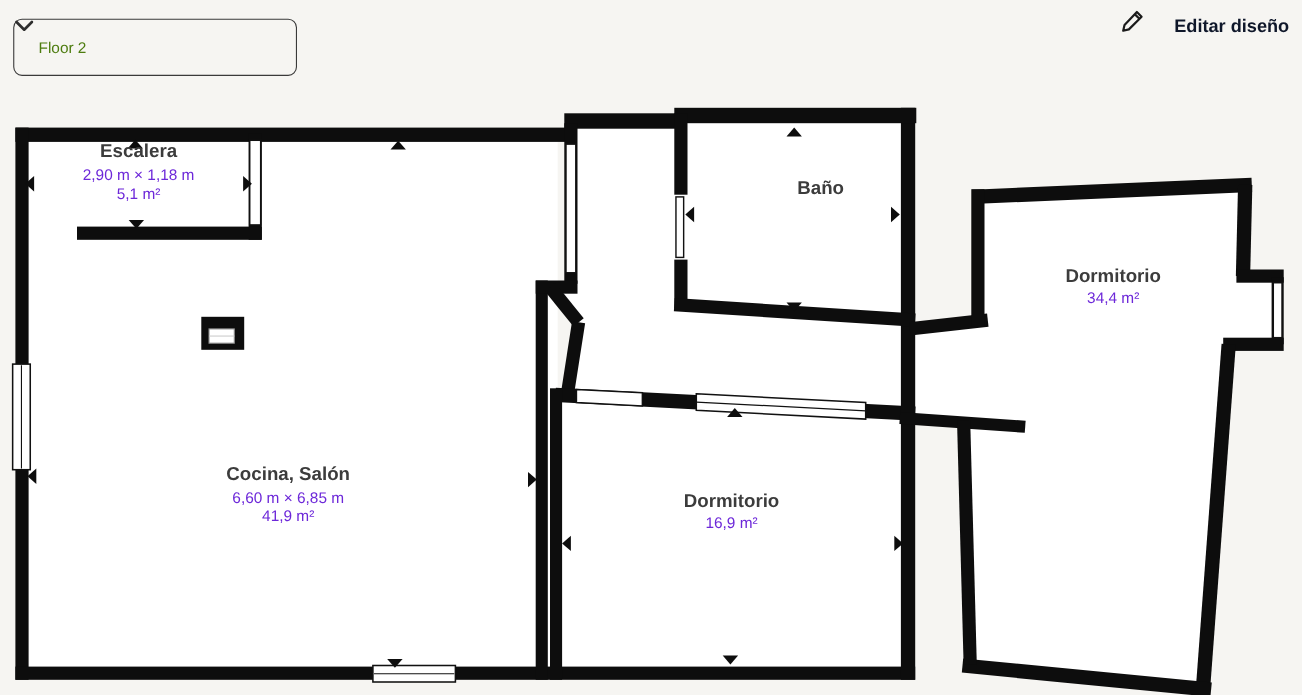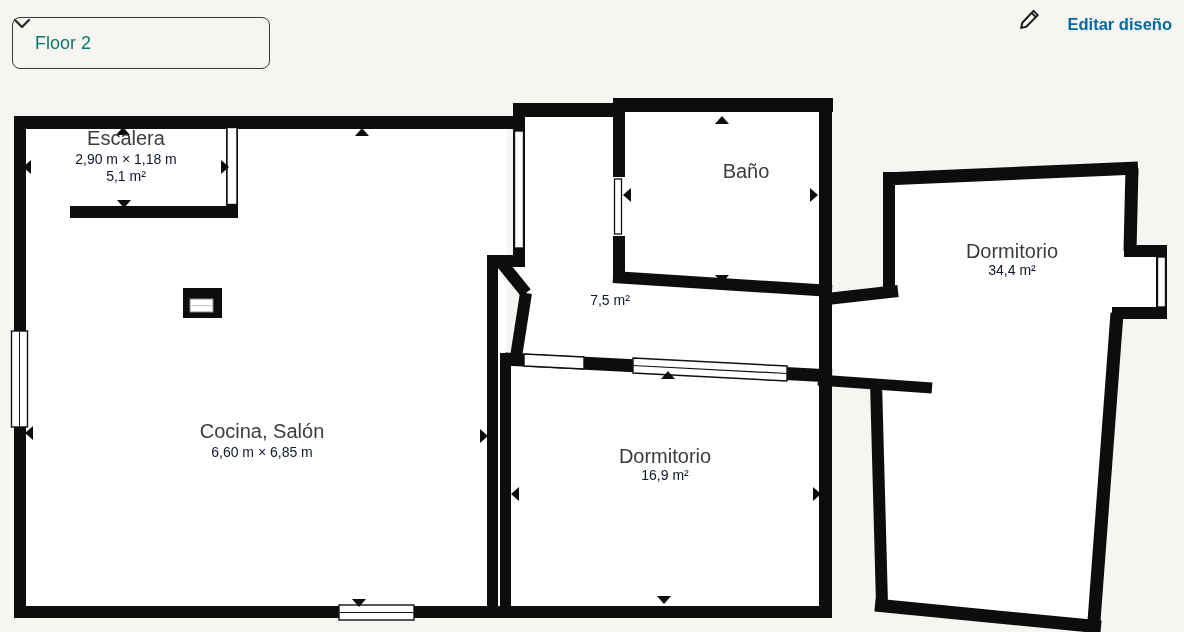--- a/index.html
+++ b/index.html
@@ -14,38 +14,38 @@
   svg{position:absolute;left:0;top:0;}
 
   
   .floor-select{
     position:absolute;left:12px;top:17px;width:258px;height:52px;
     border:1.6px solid #3a3a3a;border-radius:8px;
     display:flex;align-items:center;justify-content:space-between;
     padding:0 20px 0 22px;box-sizing:border-box;
     cursor:pointer;background:transparent;
   }
-  .floor-select .label{font-size:18px;color:#0f766e;}
+  .floor-select .label{font-size:14px;color:#4d7c0f;}
   .edit-btn{
     position:absolute;right:12px;top:8px;height:32px;
     display:flex;align-items:center;gap:10px;cursor:pointer;
   }
-  .edit-btn .label{font-size:16.5px;font-weight:bold;color:#0369a1;margin-left:48px;}
+  .edit-btn .label{font-size:16.5px;font-weight:bold;color:#0f172a;margin-left:48px;}
 
   
   .room-label{
     position:absolute;width:240px;text-align:center;
     pointer-events:none;
   }
   .room-label .title{
-    display:block;font-size:20px;font-weight:normal;color:#3c3c3c;line-height:20px;
+    display:block;font-size:17px;font-weight:bold;color:#3c3c3c;line-height:20px;
   }
   .room-label .dims,
   .room-label .area{
-    display:block;font-size:14px;color:#0f172a;line-height:16.5px;margin-top:0.5px;
+    display:block;font-size:14px;color:#6d28d9;line-height:16.5px;margin-top:0.5px;
   }
   .room-label .dims:empty,.room-label .area:empty{display:none;}
   .room-label .dims{margin-top:3px;}
 </style>
 </head>
 <body>
 
 <div class="stage">
 
   <svg width="1184" height="632" viewBox="0 0 1184 632">
@@ -158,32 +158,32 @@
     <span class="dims">2,90 m × 1,18 m</span>
     <span class="area">5,1 m²</span>
   </div>
 
   <div class="room-label" style="left:626px;top:161px;">
     <span class="title">Baño</span>
   </div>
 
   <div class="room-label" style="left:490px;top:291px;">
 
-    <span class="area">7,5 m²</span>
   </div>
 
   <div class="room-label" style="left:892px;top:241px;">
     <span class="title">Dormitorio</span>
 
     <span class="area">34,4 m²</span>
   </div>
 
   <div class="room-label" style="left:142px;top:421px;">
     <span class="title">Cocina, Salón</span>
     <span class="dims">6,60 m × 6,85 m</span>
+    <span class="area">41,9 m²</span>
   </div>
 
   <div class="room-label" style="left:545px;top:446px;">
     <span class="title">Dormitorio</span>
     <span class="area">16,9 m²</span>
   </div>
 
   <div class="floor-select">
     <span class="label">Floor 2</span>
     <svg width="18" height="11" viewBox="0 0 18 11">

